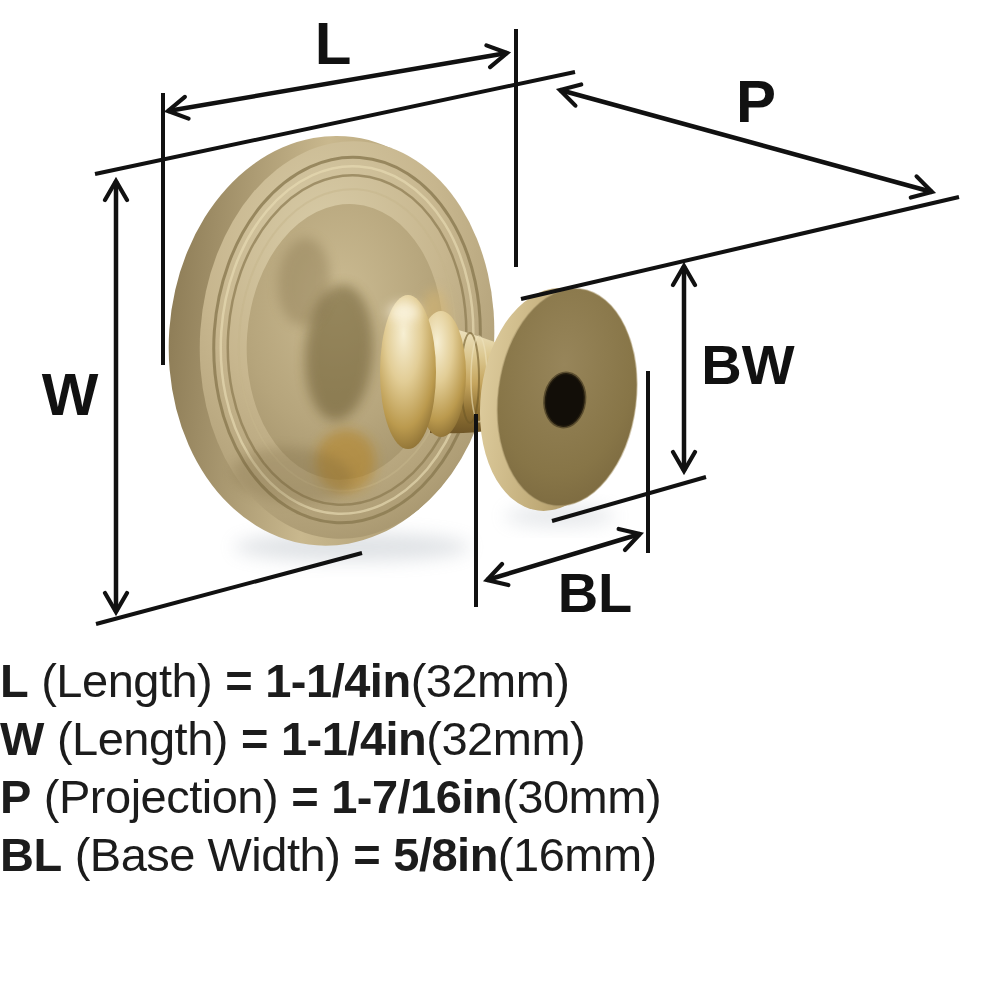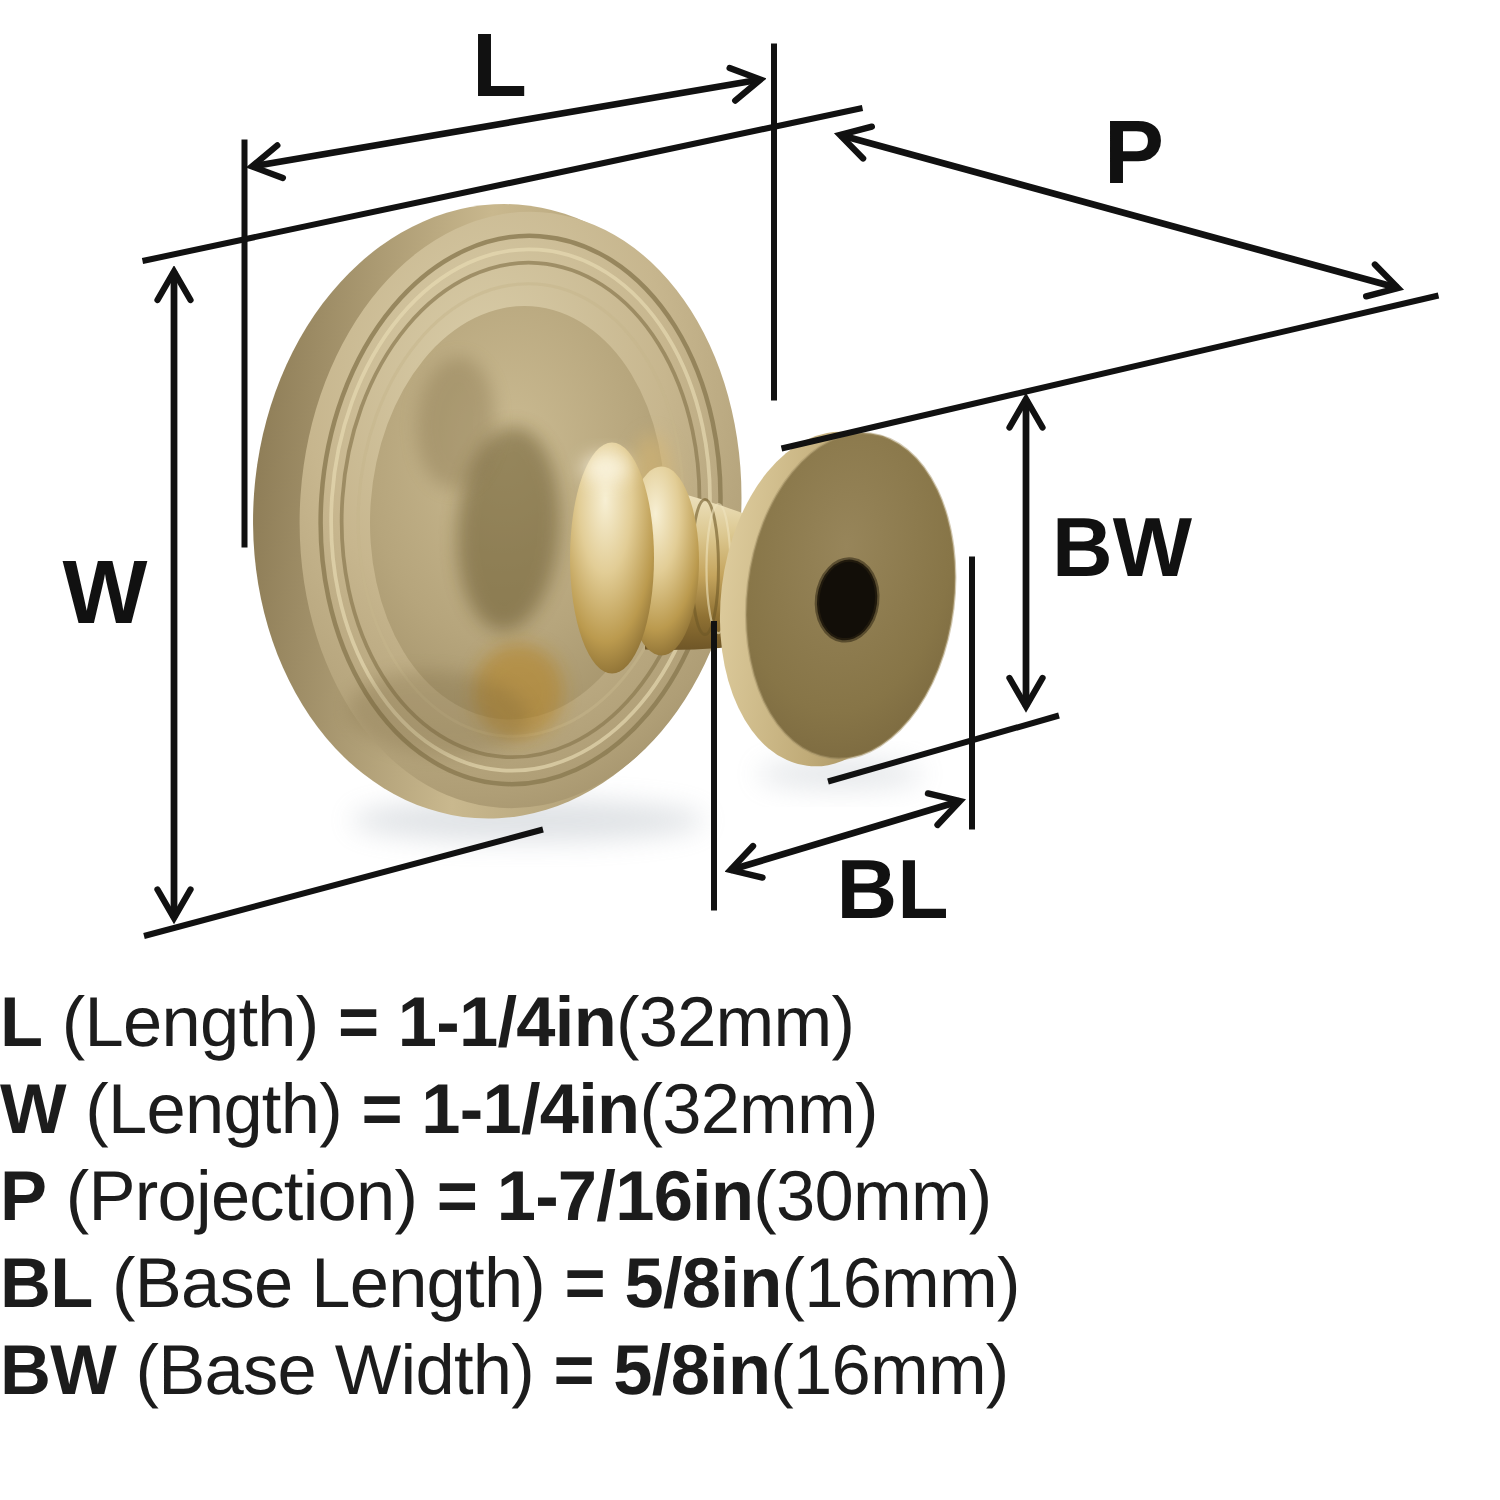--- a/index.html
+++ b/index.html
@@ -197,20 +197,17 @@
     <div class="spec-line">
       <span class="t-term">L</span><span class="t-name">(Length)</span><span class="t-eq">=</span><span class="t-val">1-1/4in</span><span class="t-metric">(32mm)</span>
     </div>
     <div class="spec-line">
       <span class="t-term">W</span><span class="t-name">(Length)</span><span class="t-eq">=</span><span class="t-val">1-1/4in</span><span class="t-metric">(32mm)</span>
     </div>
     <div class="spec-line">
       <span class="t-term">P</span><span class="t-name">(Projection)</span><span class="t-eq">=</span><span class="t-val">1-7/16in</span><span class="t-metric">(30mm)</span>
     </div>
     <div class="spec-line">
-      <span class="t-term">BL</span><span class="t-name">(Base Length)</span><span class="t-eq">=</span><span class="t-val">5/8in</span><span class="t-metric">(16mm)</span>
-    </div>
-    <div class="spec-line">
-      <span class="t-term">BW</span><span class="t-name">(Base Width)</span><span class="t-eq">=</span><span class="t-val">5/8in</span><span class="t-metric">(16mm)</span>
+      <span class="t-term">BL</span><span class="t-name">(Base Width)</span><span class="t-eq">=</span><span class="t-val">5/8in</span><span class="t-metric">(16mm)</span>
     </div>
   </div>
 
 </div>
 
 </body></html>

